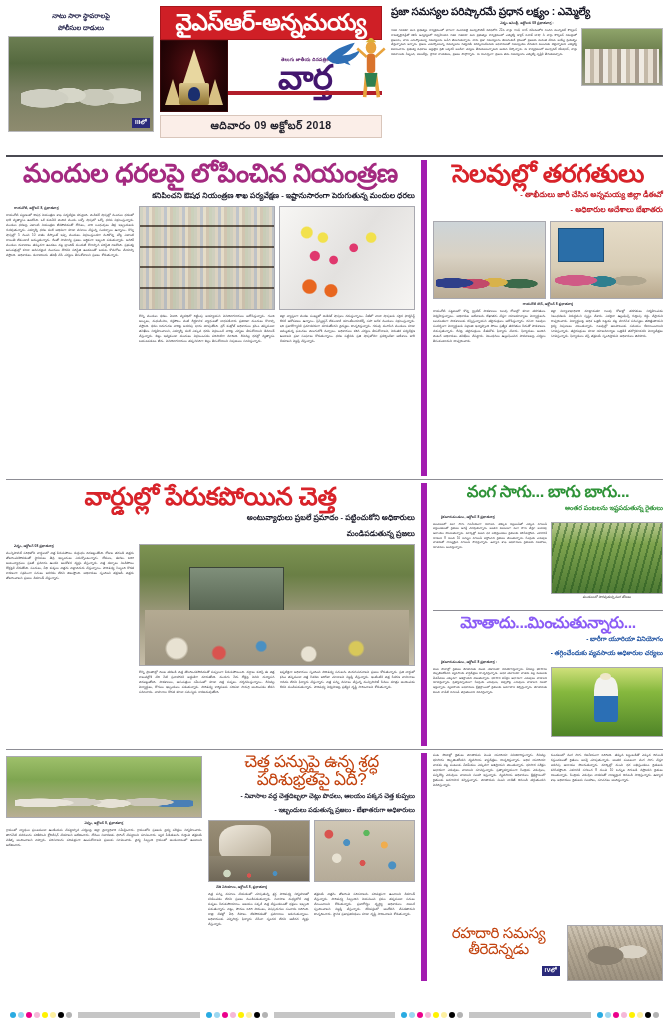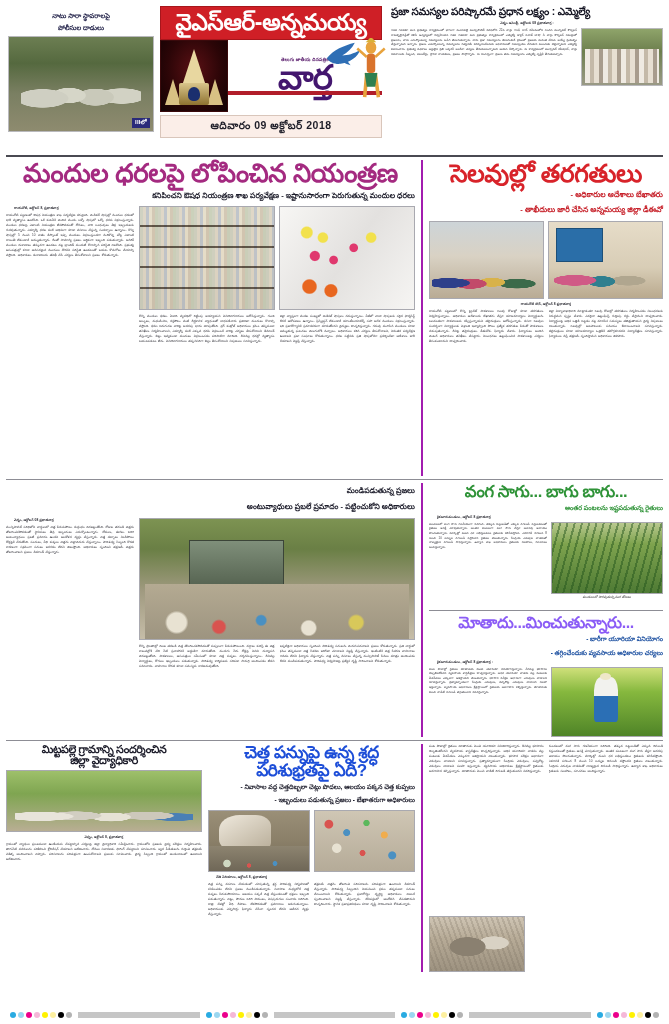--- a/index.html
+++ b/index.html
@@ -73,26 +73,26 @@
   .mh-right .photo { width: 82px; height: 58px; border: 1px solid #b9b9bd; overflow: hidden;
                      flex: 0 0 82px; }
 
   
   .rule { height: 1px; background: #8d8d95; margin: 3px 6px; }
   .rule.thick { height: 2px; background: #4a4a52; }
 
   
   .main { display: flex; padding: 0 6px; gap: 6px; }
   .zone-left { width: 409px; }
-  .zone-right { width: 242px; border-left: 2px solid #a21caf; padding-left: 6px; }
+  .zone-right { width: 242px; border-left: 6px solid #a21caf; padding-left: 6px; }
 
   h1.head { text-align: center; line-height: 1.06; letter-spacing: -0.4px; }
   .h-purple { color: #a42a80; font-size: 26px; font-weight: bold; }
   .h-red    { color: #d8232a; font-size: 25px; font-weight: bold; }
-  .h-red-s  { color: #1d4ed8; font-size: 17px; font-weight: bold; }
+  .h-red-s  { color: #c2410c; font-size: 17px; font-weight: normal; }
   .h-green  { color: #2f9338; font-size: 16.5px; font-weight: bold; }
   .h-blue   { color: #8b5cf6; font-size: 16px; font-weight: bold; }
   .h-dark   { color: #1c1c2a; font-size: 11px; font-weight: bold; }
   .sub { text-align: right; font-weight: bold; color: #1e1e2c; font-size: 7.6px;
          line-height: 1.55; padding: 2px 0; }
   .sub.sm { font-size: 6.4px; }
   .sub.red { color: #c7212a; }
   .sub.green { color: #2f9338; }
   .sub.blue { color: #1b4fa0; }
 
@@ -312,22 +312,22 @@
           <div class="cols2" style="margin-top:4px;">
             <div class="body-col" style="height:162px">కొన్ని మందుల ధరలు ఏడాది వ్యవధిలో రెట్టింపు అయ్యాయని వినియోగదారులు ఆరోపిస్తున్నారు. గుండె జబ్బులు, మధుమేహం, రక్తపోటు వంటి దీర్ఘకాలిక వ్యాధులతో బాధపడేవారు ప్రతినెలా మందులు కొనాల్సి వస్తోంది. ధరల పెరుగుదల వారిపై అదనపు భారం మోపుతోంది. డ్రగ్ కంట్రోల్ అధికారులు క్రమం తప్పకుండా తనిఖీలు నిర్వహించాలని, ఎమ్మార్పీ కంటే ఎక్కువ ధరకు విక్రయించే వారిపై చర్యలు తీసుకోవాలని డిమాండ్ చేస్తున్నారు. బిల్లు ఇవ్వకుండా మందులు విక్రయించడం పరిపాటిగా మారింది. దీనివల్ల ధరల్లో వ్యత్యాసం బయటపడటం లేదు. వినియోగదారులు తప్పనిసరిగా బిల్లు తీసుకోవాలని నిపుణులు సూచిస్తున్నారు.</div>
             <div class="body-col" style="height:162px">జిల్లా వ్యాప్తంగా వందల సంఖ్యలో మెడికల్ షాపులు నడుస్తున్నాయి. వీటిలో చాలా షాపులకు సరైన ఫార్మసిస్ట్ లేరనే ఆరోపణలు ఉన్నాయి. ప్రిస్క్రిప్షన్ లేకుండానే యాంటీబయాటిక్స్ సహా అనేక మందులు విక్రయిస్తున్నారు. ఇది ప్రజారోగ్యానికి ప్రమాదకరంగా మారుతోందని వైద్యులు హెచ్చరిస్తున్నారు. గడువు ముగిసిన మందులు కూడా అమ్ముతున్న ఘటనలు వెలుగులోకి వచ్చాయి. అధికారులు కఠిన చర్యలు తీసుకోవాలని, నిరంతర పర్యవేక్షణ ఉండాలని ప్రజా సంఘాలు కోరుతున్నాయి. ధరల పట్టికను ప్రతి షాపులోనూ ప్రదర్శించేలా ఆదేశాలు జారీ చేయాలని విజ్ఞప్తి చేస్తున్నారు.</div>
           </div>
         </div>
       </div>
     </div>
 
     <div class="zone-right">
       <h1 class="head h-red">సెలవుల్లో తరగతులు</h1>
+      <div class="sub red">- తాఖీదులు జారీ చేసిన అన్నమయ్య జిల్లా డీఈవో</div>
       <div class="sub red">- అధికారుల ఆదేశాలు బేఖాతరు</div>
-      <div class="sub red">- తాఖీదులు జారీ చేసిన అన్నమయ్య జిల్లా డీఈవో</div>
 
       <div style="display:flex; gap:4px; height:78px; margin-top:3px;">
         <div class="photo-box" style="flex:1">
           <div class="ph ph-school"></div>
         </div>
         <div class="photo-box" style="flex:1">
           <div class="ph ph-class"></div>
         </div>
       </div>
 
@@ -337,22 +337,23 @@
         <div class="body-col" style="height:148px">జిల్లా విద్యాశాఖాధికారి మాట్లాడుతూ సెలవు రోజుల్లో తరగతులు నిర్వహించడం నిబంధనలకు విరుద్ధమని స్పష్టం చేశారు. ఎవరైనా ఉల్లంఘిస్తే గుర్తింపు రద్దు చేస్తామని హెచ్చరించారు. విద్యార్థులపై అధిక ఒత్తిడి పెట్టడం వల్ల మానసిక సమస్యలు తలెత్తుతాయని వైద్య నిపుణులు చెబుతున్నారు. సెలవుల్లో ఆటపాటలకు సమయం కేటాయించాలని సూచిస్తున్నారు. తల్లిదండ్రులు కూడా యాజమాన్యాల ఒత్తిడికి తలొగ్గకూడదని విద్యావేత్తలు సూచిస్తున్నారు. ఫిర్యాదులు వస్తే తక్షణమే స్పందిస్తామని అధికారులు తెలిపారు.</div>
       </div>
     </div>
   </div>
 
   <div class="rule"></div>
 
   <div class="main" style="margin-top:2px;">
 
     <div class="zone-left">
+      <h1 class="head h-red">వార్డుల్లో పేరుకపోయిన చెత్త</h1>
+      <div class="sub">అంటువ్యాధులు ప్రబలే ప్రమాదం - పట్టించుకోని అధికారులు</div>
       <div class="sub">మండిపడుతున్న ప్రజలు</div>
-      <div class="sub">అంటువ్యాధులు ప్రబలే ప్రమాదం - పట్టించుకోని అధికారులు</div>
 
       <div style="display:flex; gap:5px; margin-top:3px;">
         <div style="width:128px">
           <div class="byline left">వెన్నం, అక్టోబర్ 08 ప్రభాతవార్త</div>
           <div class="body-col" style="height:190px">మున్సిపాలిటీ పరిధిలోని వార్డులలో చెత్త పేరుకుపోయి దుర్గంధం వెదజల్లుతోంది. రోజుల తరబడి చెత్తను తొలగించకపోవడంతో స్థానికులు తీవ్ర ఇబ్బందులు ఎదుర్కొంటున్నారు. దోమలు, ఈగలు పెరిగి అంటువ్యాధులు ప్రబలే ప్రమాదం ఉందని ఆందోళన వ్యక్తం చేస్తున్నారు. చెత్త డబ్బాలు నిండిపోయి రోడ్లపైకి చేరుతోంది. పందులు, వీధి కుక్కలు చెత్తను చెల్లాచెదురు చేస్తున్నాయి. పారిశుధ్య సిబ్బంది కొరత కారణంగా సక్రమంగా పనులు జరగడం లేదని తెలుస్తోంది. అధికారులు స్పందించి తక్షణమే చెత్తను తొలగించాలని ప్రజలు డిమాండ్ చేస్తున్నారు.</div>
         </div>
         <div style="flex:1">
           <div class="photo-box" style="height:122px">
             <div class="ph ph-trash"></div>
           </div>
@@ -396,24 +397,20 @@
   </div>
 
   <div class="rule"></div>
 
   <div class="main" style="margin-top:2px;">
 
     <div class="zone-left">
       <div style="display:flex; gap:6px;">
 
         <div style="width:196px">
-          <h1 class="head h-dark">
-            <span>మిట్టపల్లె గ్రామాన్ని సందర్శించిన</span><br>
-            <span>జిల్లా వైద్యాధికారి</span>
-          </h1>
           <div class="photo-box" style="height:62px; margin-top:3px;">
             <div class="ph ph-doctor"></div>
           </div>
           <div class="byline" style="margin-top:3px">వెన్నం, అక్టోబర్ 8, ప్రభాతవార్త</div>
           <div class="body-col" style="height:82px">గ్రామంలో వ్యాధుల ప్రబలకుండా ఉండేందుకు చేపట్టాల్సిన చర్యలపై జిల్లా వైద్యాధికారి సమీక్షించారు. గ్రామంలోని ప్రజలకు వైద్య పరీక్షలు నిర్వహించారు. తాగునీటి వనరులను పరిశీలించి క్లోరినేషన్ చేయాలని ఆదేశించారు. దోమల నివారణకు ఫాగింగ్ చేపట్టాలని సూచించారు. జ్వర పీడితులను గుర్తించి తక్షణమే చికిత్స అందించాలని చెప్పారు. పరిసరాలను పరిశుభ్రంగా ఉంచుకోవాలని ప్రజలకు సూచించారు. వైద్య సిబ్బంది గ్రామంలో అందుబాటులో ఉండాలని ఆదేశించారు.</div>
         </div>
 
         <div style="flex:1">
           <h1 class="head h-red-s">
             <span>చెత్త పన్నుపై ఉన్న శ్రద్ధ</span><br>
@@ -440,20 +437,29 @@
       </div>
     </div>
 
     <div class="zone-right">
       <div class="cols2">
         <div class="body-col" style="height:168px">పంట పొలాల్లో రైతులు మోతాదుకు మించి యూరియా వినియోగిస్తున్నారు. దీనివల్ల భూసారం దెబ్బతింటోందని వ్యవసాయ శాస్త్రవేత్తలు హెచ్చరిస్తున్నారు. అధిక యూరియా వాడకం వల్ల పంటలకు చీడపీడలు ఎక్కువగా ఆశిస్తాయని చెబుతున్నారు. భూసార పరీక్షల ఆధారంగా ఎరువులు వాడాలని సూచిస్తున్నారు. ప్రత్యామ్నాయంగా సేంద్రియ ఎరువులు, పచ్చిరొట్ట ఎరువులు వాడాలని సలహా ఇస్తున్నారు. వ్యవసాయ అధికారులు క్షేత్రస్థాయిలో రైతులకు అవగాహన కల్పిస్తున్నారు. మోతాదుకు మించి వాడితే దిగుబడి తగ్గుతుందని వివరిస్తున్నారు.</div>
         <div class="body-col" style="height:168px">మండలంలో వంగ సాగు గణనీయంగా పెరిగింది. తక్కువ పెట్టుబడితో ఎక్కువ దిగుబడి వస్తుండటంతో రైతులు ఆసక్తి చూపుతున్నారు. అంతర పంటలుగా వంగ సాగు చేస్తూ అదనపు ఆదాయం పొందుతున్నారు. మార్కెట్లో మంచి ధర లభిస్తుండటం రైతులకు కలిసివస్తోంది. ఎకరానికి సగటున 8 నుంచి 10 టన్నుల దిగుబడి వస్తోందని రైతులు చెబుతున్నారు. సేంద్రియ ఎరువుల వాడకంతో నాణ్యమైన దిగుబడి సాధిస్తున్నారు. ఉద్యాన శాఖ అధికారులు రైతులకు సలహాలు, సూచనలు అందిస్తున్నారు.</div>
       </div>
 
       <div style="display:flex; align-items:flex-start; gap:3px; margin-top:4px;">
+        <div style="flex:1">
+          <h1 class="head h-red-s" style="font-size:15px">
+            <span>రహదారి సమస్య</span><br>
+            <span>తీరెదెన్నడు</span>
+          </h1>
+          <div style="text-align:right; padding-right:4px; margin-top:1px;">
+            <span class="pgbadge" style="position:static; display:inline-block;">IVలో</span>
+          </div>
+        </div>
         <div class="photo-box" style="width:96px; height:56px;">
           <div class="ph ph-road"></div>
         </div>
       </div>
     </div>
   </div>
 
   <div class="regbar">
     <div class="dots">
         <span class="dot" style="background: rgb(41, 171, 226);"></span>

